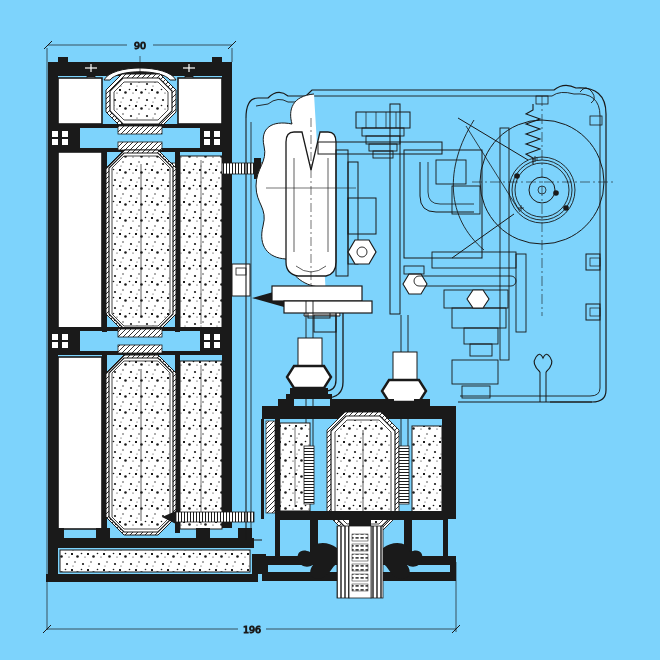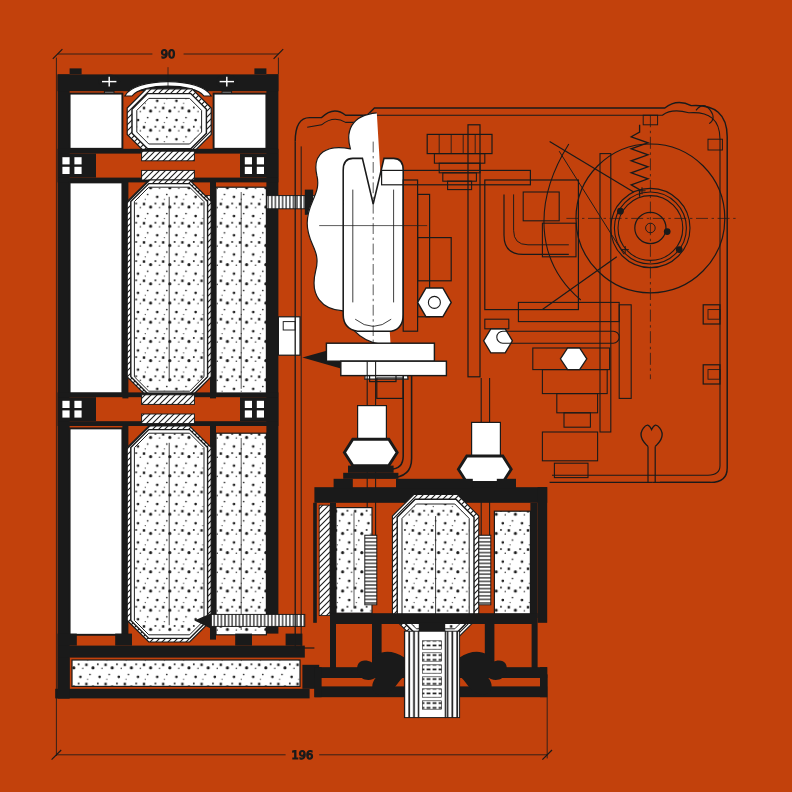--- a/index.html
+++ b/index.html
@@ -1,16 +1,16 @@
 <!DOCTYPE html>
 <html><head>
 <meta charset="utf-8">
 <style>
   html,body{margin:0;padding:0;background:#ffffff;}
-  .sheet{width:660px;height:660px;position:relative;background:#c2410c;overflow:hidden;}
+  .sheet{width:660px;height:660px;position:relative;background:#7dd3fc;overflow:hidden;}
   svg{display:block;}
   text.dim{font-family:"DejaVu Sans", sans-serif;font-size:9.5px;fill:#1a1a1a;}
 </style>
 </head>
 <body>
 
 <div class="sheet">
 <svg viewBox="0 0 660 660" width="660" height="660">
   <defs>
     <pattern id="stipple" width="16" height="16" patternUnits="userSpaceOnUse">

